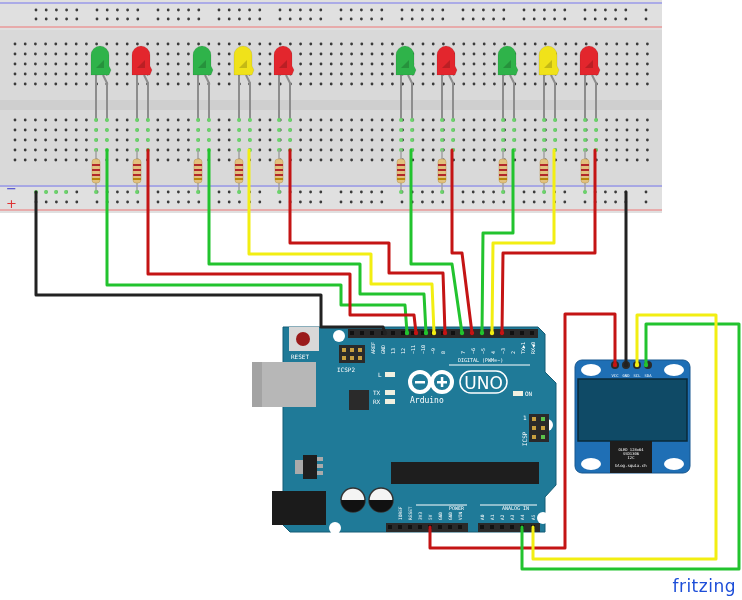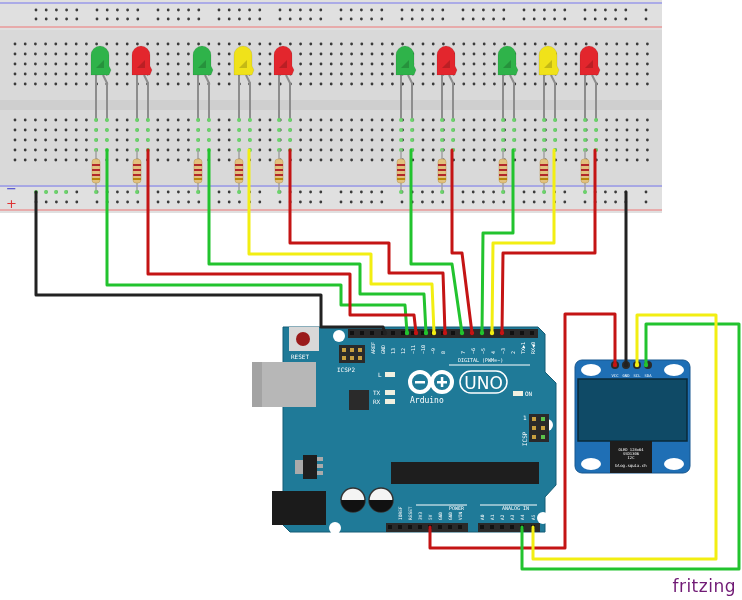--- a/index.html
+++ b/index.html
@@ -1,19 +1,19 @@
 <!DOCTYPE html>
 <html><head>
 <meta charset="utf-8">
 <style>
   html,body{margin:0;padding:0;background:#ffffff;}
   body{width:742px;height:600px;position:relative;overflow:hidden;font-family:"DejaVu Sans",sans-serif;}
   #canvas{position:absolute;left:0;top:0;}
   .lbl{font-family:"DejaVu Sans Mono",monospace;fill:#ffffff;}
-  .fritz{position:absolute;right:6px;bottom:4px;font-family:"DejaVu Sans",sans-serif;font-size:17px;color:#701a75;letter-spacing:0.5px;}
+  .fritz{position:absolute;right:6px;bottom:4px;font-family:"DejaVu Sans",sans-serif;font-size:17px;color:#1d4ed8;letter-spacing:0.5px;}
 </style>
 </head>
 <body>
 
 <svg id="canvas" width="742" height="600" viewBox="0 0 742 600">
   <defs>
     <pattern id="holes" x="0" y="0" width="10.2" height="10" patternUnits="userSpaceOnUse">
       <circle cx="5" cy="5" r="1.6" fill="#3a3a3a"></circle>
     </pattern>
   </defs>

